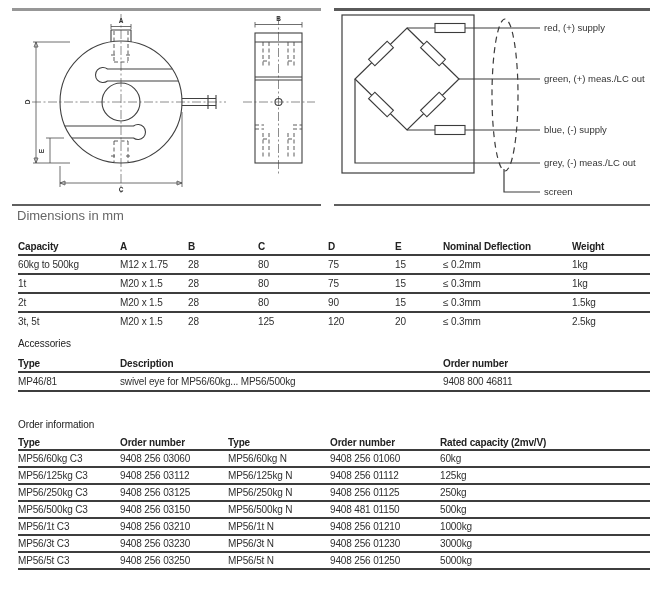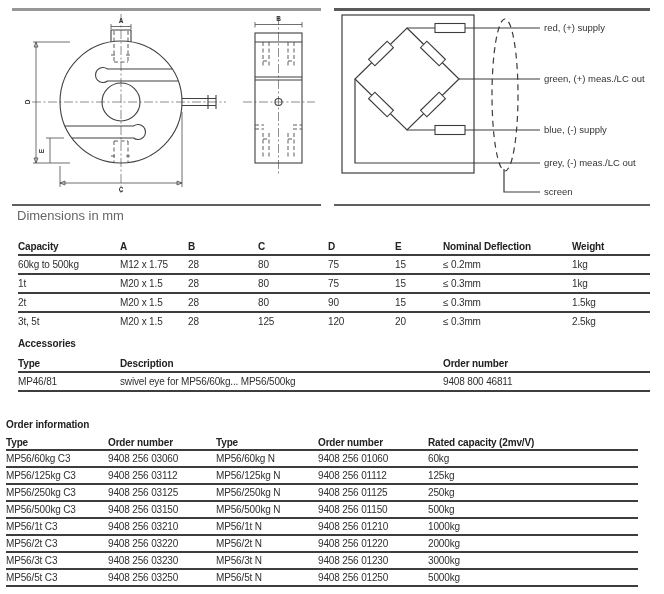--- a/index.html
+++ b/index.html
@@ -19,37 +19,37 @@
   .cline { stroke:#6e6e6e; stroke-width:0.8; fill:none; stroke-dasharray:9 2.5 2 2.5; }
   .dimln { stroke:#4a4a4a; stroke-width:0.8; fill:none; }
   .res   { stroke:#3c3c3c; stroke-width:1.1; fill:#ffffff; }
   .cable { stroke:#3c3c3c; stroke-width:1.2; fill:none; stroke-dasharray:6 4.5; }
   .wire  { stroke:#3c3c3c; stroke-width:1.2; fill:none; }
   .dimtxt  { font-family:"Liberation Sans",sans-serif; font-size:6.5px; font-weight:bold; fill:#333; }
   .wiretxt { font-family:"Liberation Sans",sans-serif; font-size:9.5px; fill:#333; }
 
   #dim-note { position:absolute; left:17px; top:208px; font-size:13px; color:#666; }
 
-  .sec-title { font-size:10px; font-weight:bold; color:#222; letter-spacing:-0.1px; }
+  .sec-title { font-size:10px; font-weight:normal; color:#222; letter-spacing:-0.1px; }
 
   table { border-collapse:collapse; table-layout:fixed; width:632px; }
   th, td { text-align:left; vertical-align:middle; padding:0 2px 0 0;
            font-size:10px; letter-spacing:-0.15px; white-space:nowrap; overflow:hidden; }
   th { font-weight:bold; color:#222; }
   .tbl th { height:16px; border-bottom:2px solid #3d3d3d; }
   .tbl td { height:17px; border-bottom:2px solid #3d3d3d; color:#2f2f2f; }
   .tbl tr.last td { border-bottom:none; }
   .tight th { height:14px; }
   .tight td { height:15px; }
   .tight tr.last td { border-bottom:2px solid #3d3d3d; }
 
   #table1 { position:absolute; left:18px; top:238px; }
   #accessories { position:absolute; left:18px; top:338px; }
   #accessories table { margin-top:6px; }
-  #order { position:absolute; left:6px; top:419px; }
+  #order { position:absolute; left:18px; top:419px; }
   #order table { margin-top:5px; }
 </style>
 </head>
 <body>
 
 <div id="figures">
 
   <div id="figbox-left">
     <svg width="309" height="188" viewBox="0 0 309 188">
 
@@ -263,36 +263,29 @@
       <td>MP56/250kg C3</td>
       <td>9408 256 03125</td>
       <td>MP56/250kg N</td>
       <td>9408 256 01125</td>
       <td>250kg</td>
     </tr>
     <tr>
       <td>MP56/500kg C3</td>
       <td>9408 256 03150</td>
       <td>MP56/500kg N</td>
-      <td>9408 256 01150</td>
+      <td>9408 481 01150</td>
       <td>500kg</td>
     </tr>
     <tr>
       <td>MP56/1t C3</td>
       <td>9408 256 03210</td>
       <td>MP56/1t N</td>
       <td>9408 256 01210</td>
       <td>1000kg</td>
-    </tr>
-    <tr>
-      <td>MP56/2t C3</td>
-      <td>9408 256 03220</td>
-      <td>MP56/2t N</td>
-      <td>9408 256 01220</td>
-      <td>2000kg</td>
     </tr>
     <tr>
       <td>MP56/3t C3</td>
       <td>9408 256 03230</td>
       <td>MP56/3t N</td>
       <td>9408 256 01230</td>
       <td>3000kg</td>
     </tr>
     <tr class="last">
       <td>MP56/5t C3</td>

